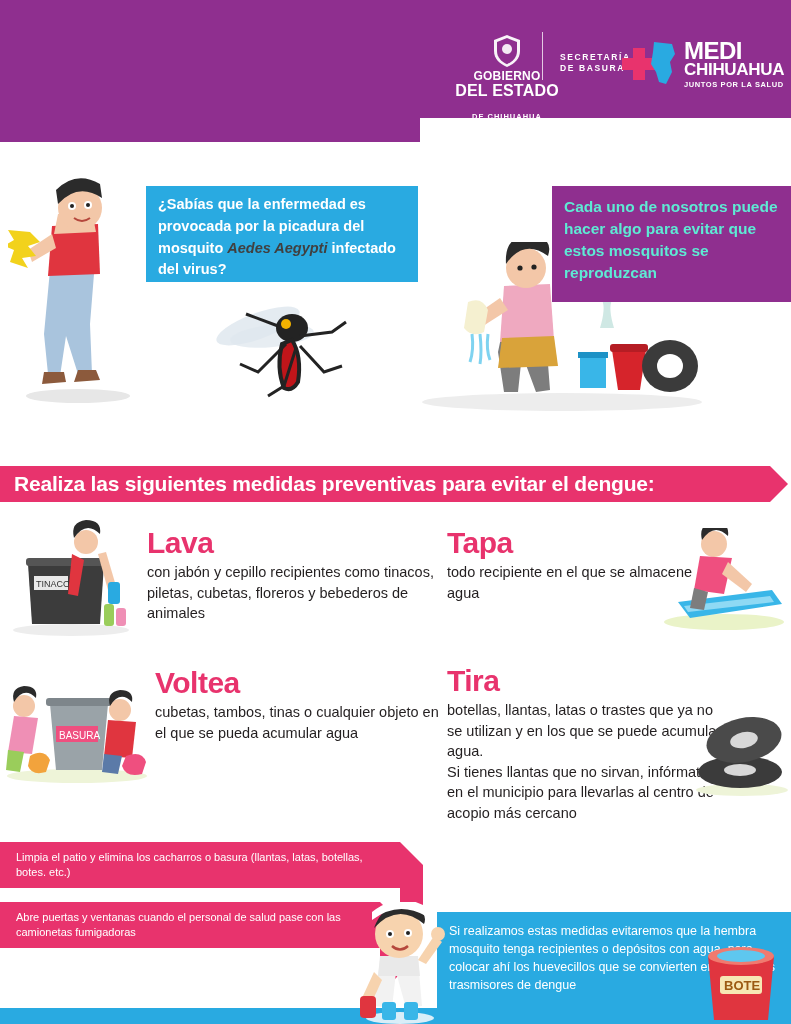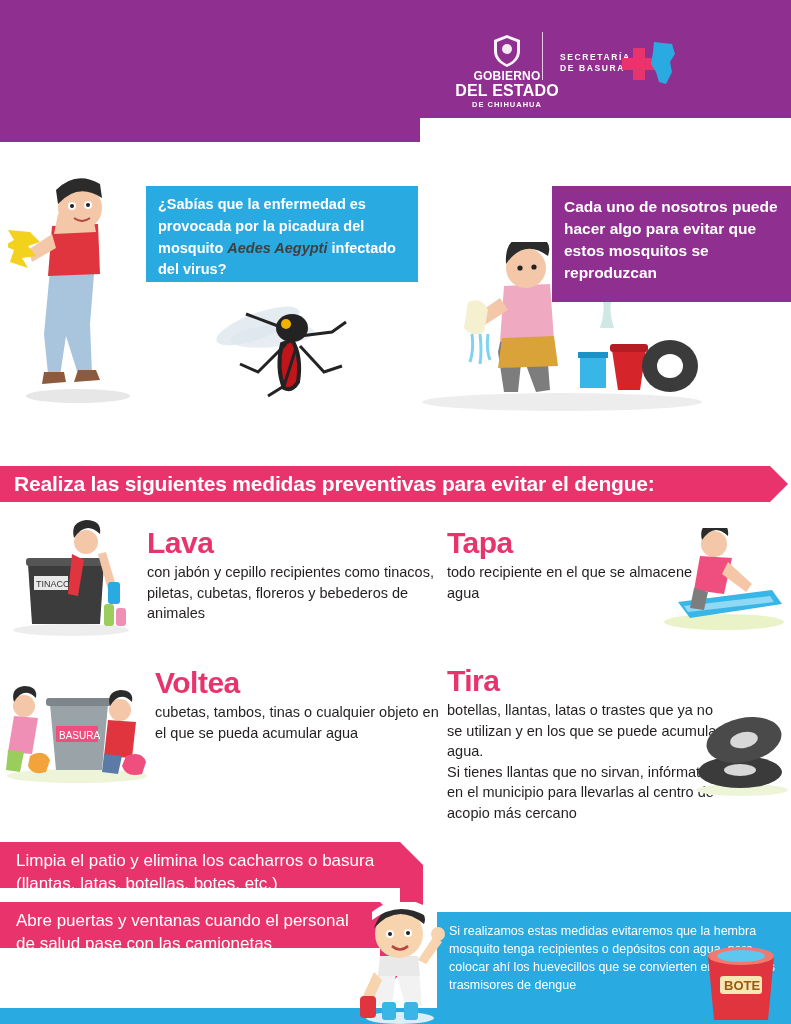--- a/index.html
+++ b/index.html
@@ -9,21 +9,21 @@
   
   .header{position:absolute;left:0;top:0;width:791px;height:142px;background:#8f2f8f;}
   .header-inner{position:relative;width:100%;height:100%;}
   .title-dengue{position:absolute;left:18px;top:14px;font-size:86px;font-weight:bold;
       color:#ffffff;letter-spacing:-2px;line-height:1;font-family:"Liberation Sans",sans-serif;}
   .hdr-notch{position:absolute;left:420px;top:118px;width:371px;height:24px;background:#ffffff;}
   .gob-block{position:absolute;left:452px;top:34px;width:110px;text-align:center;color:#fff;}
   .gob-shield{width:30px;height:34px;margin:0 auto 2px;display:block;}
   .gob-l1{font-size:12px;font-weight:bold;line-height:1.05;letter-spacing:.2px;}
   .gob-l2{font-size:16px;font-weight:bold;line-height:1.05;letter-spacing:.2px;}
-  .gob-l3{font-size:7.5px;font-weight:bold;letter-spacing:1px;margin-top:1px;}
+  .gob-l3{font-size:7.5px;font-weight:bold;letter-spacing:1px;margin-top:13px;}
   .vdiv{position:absolute;top:32px;width:1px;height:48px;background:rgba(255,255,255,.75);}
   .sec-block{position:absolute;left:560px;top:52px;color:#fff;font-size:8.5px;
       line-height:1.35;letter-spacing:1.6px;font-weight:bold;}
   .cross-block{position:absolute;left:622px;top:48px;}
   .cross{position:relative;width:34px;height:32px;}
   .cross:before,.cross:after{content:"";position:absolute;background:#e8336d;}
   .cross:before{left:11px;top:0;width:12px;height:32px;}
   .cross:after{left:0;top:10px;width:34px;height:12px;}
   .chih-map{position:absolute;left:648px;top:40px;width:30px;height:46px;}
   .medi-block{position:absolute;left:684px;top:40px;color:#fff;}
@@ -31,42 +31,42 @@
   .medi2{font-size:17px;font-weight:bold;line-height:.95;letter-spacing:-.3px;}
   .medi3{font-size:7.5px;font-weight:bold;letter-spacing:.6px;margin-top:2px;}
 
   
   .sec1{position:absolute;left:0;top:158px;width:791px;height:262px;background:#fff;}
   .cyanbox{position:absolute;left:146px;top:28px;width:272px;height:96px;background:#29aae1;
       color:#fff;font-weight:bold;font-size:14.5px;line-height:1.5;padding:8px 10px 8px 12px;
       box-sizing:border-box;}
   .cyanbox i{color:#404040;font-style:italic;font-weight:bold;}
   .purplebox{position:absolute;left:552px;top:28px;width:239px;height:116px;background:#8f2f8f;
-      color:#ffffff;font-weight:bold;font-size:15.5px;line-height:1.42;padding:10px 12px;
+      color:#5eead4;font-weight:bold;font-size:15.5px;line-height:1.42;padding:10px 12px;
       box-sizing:border-box;}
   .art{position:absolute;}
 
   
   .banner{position:absolute;left:0;top:466px;width:770px;height:36px;background:#e8336d;}
   .banner span{display:block;color:#fff;font-weight:bold;font-size:21px;line-height:36px;
       padding-left:14px;letter-spacing:-.2px;}
   .banner:after{content:"";position:absolute;right:-18px;top:0;border-top:18px solid transparent;
       border-bottom:18px solid transparent;border-left:18px solid #e8336d;}
 
   
   .m{position:absolute;margin-left:7px;}
   .m h3{margin:0;font-size:30px;font-weight:bold;color:#e8336d;line-height:1;letter-spacing:-.5px;}
   .m p{margin:4px 0 0;font-size:14.5px;line-height:1.42;color:#231f20;}
   .m-lava{left:140px;top:528px;width:290px;}
   .m-tapa{left:440px;top:528px;width:250px;}
   .m-voltea{left:148px;top:668px;width:290px;}
   .m-tira{left:440px;top:666px;width:280px;}
 
   
-  .stripe{position:absolute;background:#e8336d;color:#fff;font-size:17px;line-height:1.35;
+  .stripe{position:absolute;background:#e8336d;color:#fff;font-size:11px;line-height:1.35;
       font-weight:normal;box-sizing:border-box;}
   .stripe span{display:block;padding:8px 14px 8px 16px;}
   .stripe:after{content:"";position:absolute;right:-17px;top:0;height:100%;width:0;
       border-top:0 solid transparent;}
   .stripe1{left:0;top:842px;width:400px;height:46px;}
   .stripe1:after{right:-23px;border-top:23px solid transparent;border-bottom:23px solid transparent;
       border-left:23px solid #e8336d;}
   .stripe2{left:0;top:902px;width:380px;height:46px;}
   .stripe2:after{right:-23px;border-top:23px solid transparent;border-bottom:23px solid transparent;
       border-left:23px solid #e8336d;}
@@ -101,20 +101,25 @@
     </div>
 
     <div class="cross-block">
       <div class="cross"></div>
     </div>
 
     <svg class="chih-map" viewBox="0 0 30 46">
       <path d="M6 2 L24 4 L27 14 L22 22 L24 32 L18 44 L11 42 L8 32 L3 24 L5 12 Z" fill="#29aae1"></path>
     </svg>
 
+    <div class="medi-block">
+      <div class="medi1">MEDI</div>
+      <div class="medi2">CHIHUAHUA</div>
+      <div class="medi3">JUNTOS POR LA SALUD</div>
+    </div>
 
     <div class="hdr-notch"></div>
   </div>
 </div>
 
 <div class="sec1">
 
   <svg class="art" style="left:8px;top:16px;width:140px;height:230px" viewBox="0 0 140 230">
     <ellipse cx="70" cy="222" rx="52" ry="7" fill="#e7e7e7"></ellipse>
     <path d="M42 96 L36 160 L40 200 L52 202 L58 162 L70 200 L84 200 L82 150 L86 100 Z" fill="#a9c4dd"></path>

